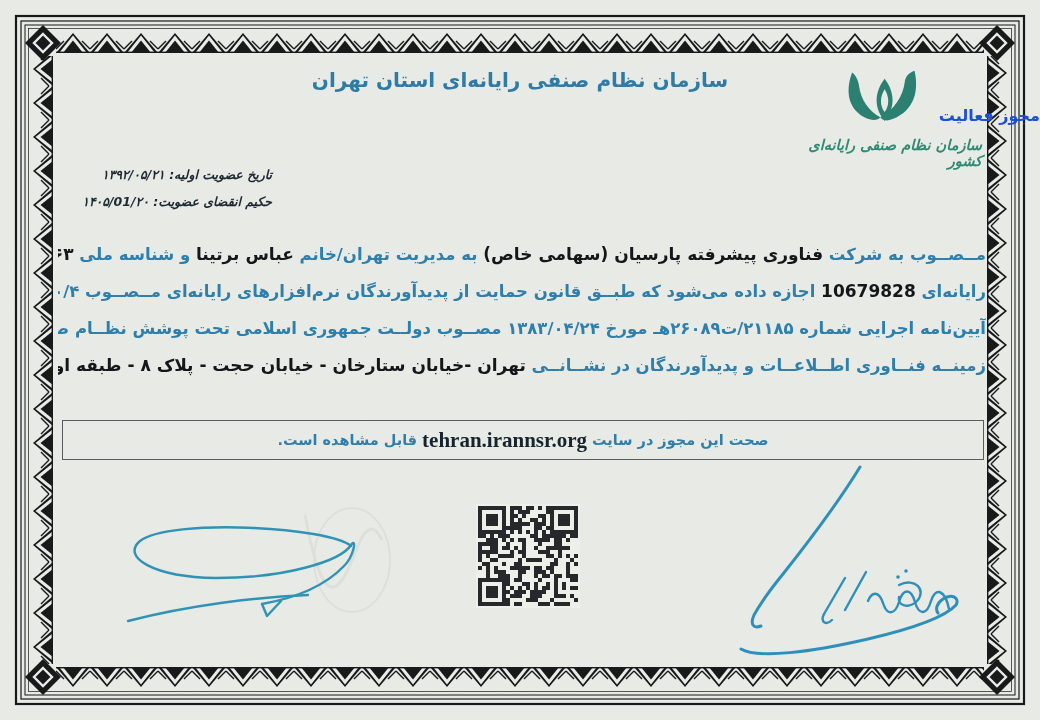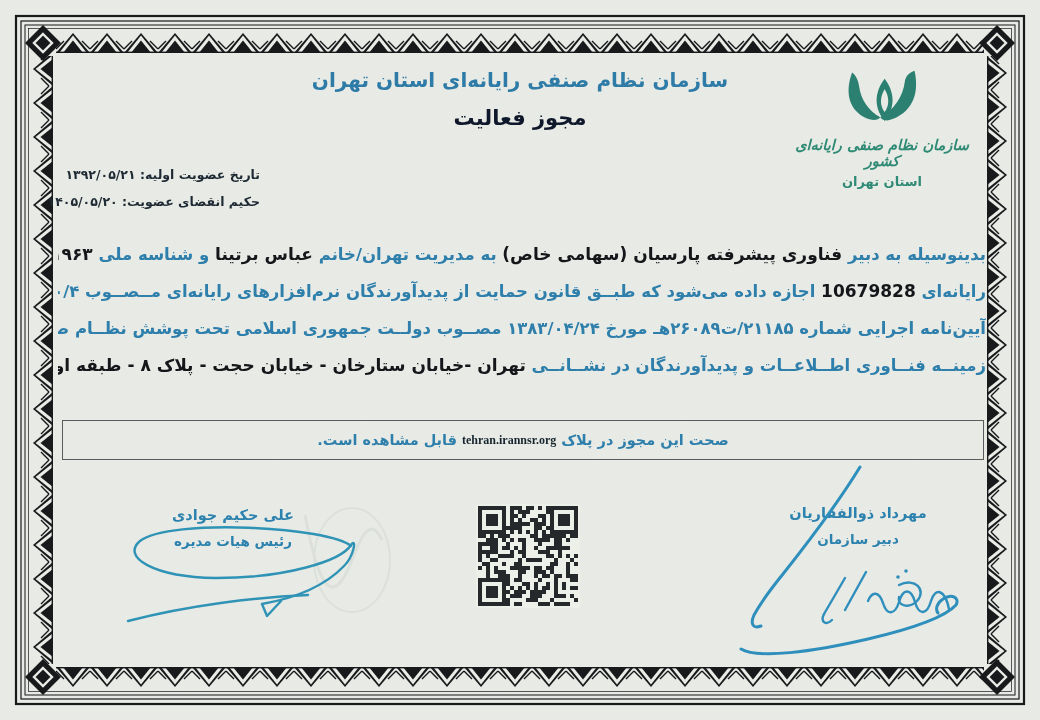--- a/index.html
+++ b/index.html
@@ -5,43 +5,43 @@
   html,body{margin:0;padding:0;background:#cfd2cc;}
   .page{position:relative;width:1040px;height:720px;background:#e9ebe6;overflow:hidden;
         font-family:"DejaVu Sans",sans-serif;}
   .frame,.sig-overlay{position:absolute;left:0;top:0;pointer-events:none;}
   .frame{z-index:0;}
   .sig-overlay{z-index:6;}
   .content{position:absolute;left:0;top:0;width:100%;height:100%;z-index:2;}
 
   .org-title{position:absolute;top:68px;left:0;right:0;text-align:center;
              font-size:20px;font-weight:bold;color:#2d7ba6;direction:rtl;}
-  .doc-title{position:absolute;top:106px;left:0;right:0;text-align:center;
-             font-size:21px;font-weight:bold;color:#0f172a;direction:rtl;}
+  .doc-title{position:absolute;top:106px;left:0;right:0;text-align:right;
+             font-size:16px;font-weight:bold;color:#1d4ed8;direction:rtl;}
 
   .logo{position:absolute;top:62px;right:58px;width:200px;text-align:center;z-index:3;}
   .logo svg{display:block;margin:0 auto;}
   .logo-name{font-size:14.5px;font-weight:bold;font-style:italic;color:#2e8a74;
-             direction:rtl;margin-top:3px;letter-spacing:.5px;}
+             direction:rtl;margin-top:3px;letter-spacing:.5px;text-align:right;}
   .logo-branch{font-size:13px;font-weight:bold;color:#2e8a74;direction:rtl;margin-top:5px;letter-spacing:2px;}
 
-  .dates{position:absolute;top:161px;left:84px;width:176px;direction:rtl;}
+  .dates{position:absolute;top:161px;left:96px;width:176px;direction:rtl;font-style:italic;}
   .date-line{font-size:12.5px;font-weight:600;color:#1e2a33;line-height:27px;white-space:nowrap;}
 
   .body-text{position:absolute;top:236px;left:58px;width:928px;direction:rtl;}
   .body-line{text-align:justify;text-align-last:justify;-moz-text-align-last:justify;
              font-size:16.5px;font-weight:600;color:#2e7fab;height:37px;line-height:37px;
              white-space:nowrap;overflow:hidden;}
   .body-line .stretch{display:inline-block;width:100%;}
   .seg-dark{color:#14161a;font-weight:700;font-size:17px;}
 
   .verify-box{position:absolute;top:420px;left:62px;width:920px;height:38px;
               border:1px solid #595c5e;display:flex;align-items:center;justify-content:center;
               direction:rtl;font-size:14.5px;font-weight:700;color:#2e7fab;background:transparent;}
-  .verify-url{font-family:"Liberation Serif",serif;font-weight:700;color:#16242e;font-size:12px;
+  .verify-url{font-family:"Liberation Serif",serif;font-weight:700;color:#16242e;font-size:21px;
               direction:ltr;unicode-bidi:embed;padding:0 5px;}
 
   .sig-block{position:absolute;text-align:center;direction:rtl;z-index:3;}
   .sig-left{top:507px;left:118px;width:230px;}
   .sig-right{top:505px;left:742px;width:232px;}
   .sig-name{font-size:14.5px;font-weight:bold;color:#2c82ae;}
   .sig-title{font-size:13.5px;font-weight:bold;color:#2c82ae;margin-top:10px;}
 
   .qr{position:absolute;top:504px;left:476px;width:104px;height:104px;z-index:3;}
 </style>
@@ -120,63 +120,54 @@
     <div class="logo">
       <svg width="88" height="72" viewBox="0 0 100 64">
         <g fill="#2b8071">
           <path d="M16,3 C9,22 10,43 30,54 C38,58 45,58 48,54 C35,47 26,34 24,19 C23,11 20,6 16,3 Z"></path>
           <path fill-rule="evenodd" d="M53,10 C43,23 39,41 53,58 C67,41 63,23 53,10 Z
                                        M53,22 C48,30 47,40 53,48 C59,40 58,30 53,22 Z"></path>
           <path d="M87,1 C92,24 87,46 62,56 C55,59 50,57 48,54 C63,46 74,31 76,13 C77,7 81,3 87,1 Z"></path>
         </g>
       </svg>
       <div class="logo-name">سازمان نظام صنفی رایانه‌ای کشور</div>
-      <div class="logo-branch">استان تهران</div>
     </div>
 
     <div class="dates">
       <div class="date-line">
         <span>تاریخ عضویت اولیه:</span>
         <span>۱۳۹۲/۰۵/۲۱</span>
       </div>
       <div class="date-line">
         <span>حکیم انقضای عضویت:</span>
-        <span>۱۴۰۵/۰۵/۲۰</span>
+        <span>۱۴۰۵/01/۲۰</span>
       </div>
     </div>
 
     <div class="body-text">
       <div class="body-line"><span class="stretch">
-        <span>بدینوسیله به دبیر </span><span class="seg-dark">فناوری پیشرفته پارسیان (سهامی خاص)</span><span> به مدیریت تهران/خانم </span><span class="seg-dark">عباس برتینا</span><span> و شناسه ملی </span><span class="seg-dark">۱۰۱۰۲۶۱۱۹۶۳</span>
+        <span>مــصــوب به شرکت </span><span class="seg-dark">فناوری پیشرفته پارسیان (سهامی خاص)</span><span> به مدیریت تهران/خانم </span><span class="seg-dark">عباس برتینا</span><span> و شناسه ملی </span><span class="seg-dark">۱۰۱۰۲۶۱۱۹۶۳</span>
       </span></div>
       <div class="body-line"><span class="stretch">
         <span>رایانه‌ای </span><span class="seg-dark">10679828</span><span> اجازه داده می‌شود که طبــق قانون حمایت از پدیدآورندگان نرم‌افزارهای رایانه‌ای مــصــوب ۱۳۷۹/۱۰/۴ مــجــلــس شورای اسلامی و</span>
       </span></div>
       <div class="body-line"><span class="stretch">
         <span>آیین‌نامه اجرایی شماره ۲۱۱۸۵/ت۲۶۰۸۹هـ مورخ ۱۳۸۳/۰۴/۲۴ مصــوب دولــت جمهوری اسلامی تحت پوشش نظــام صنفــی رایانــه‌ای استــان تهران در</span>
       </span></div>
       <div class="body-line"><span class="stretch">
         <span>زمینــه فنــاوری اطــلاعــات و پدیدآورندگان در نشــانــی </span><span class="seg-dark">تهران -خیابان ستارخان - خیابان حجت - پلاک ۸ - طبقه اول به</span>
       </span></div>
     </div>
 
     <div class="verify-box">
-      <span>صحت این مجوز در پلاک </span>
+      <span>صحت این مجوز در سایت </span>
       <span class="verify-url">tehran.irannsr.org</span>
       <span> قابل مشاهده است.</span>
     </div>
 
-    <div class="sig-block sig-left">
-      <div class="sig-name">علی حکیم جوادی</div>
-      <div class="sig-title">رئیس هیات مدیره</div>
-    </div>
-    <div class="sig-block sig-right">
-      <div class="sig-name">مهرداد ذوالفقاریان</div>
-      <div class="sig-title">دبیر سازمان</div>
-    </div>
 
     <div class="qr"><svg width="104" height="104" viewBox="-2 -2 104 104">
           <rect x="-2" y="-2" width="104" height="104" fill="#edefe9"></rect>
           <rect x="0" y="0" width="4" height="4" fill="#26292c"></rect>
           <rect x="4" y="0" width="4" height="4" fill="#26292c"></rect>
           <rect x="8" y="0" width="4" height="4" fill="#26292c"></rect>
           <rect x="12" y="0" width="4" height="4" fill="#26292c"></rect>
           <rect x="16" y="0" width="4" height="4" fill="#26292c"></rect>
           <rect x="20" y="0" width="4" height="4" fill="#26292c"></rect>
           <rect x="24" y="0" width="4" height="4" fill="#26292c"></rect>

